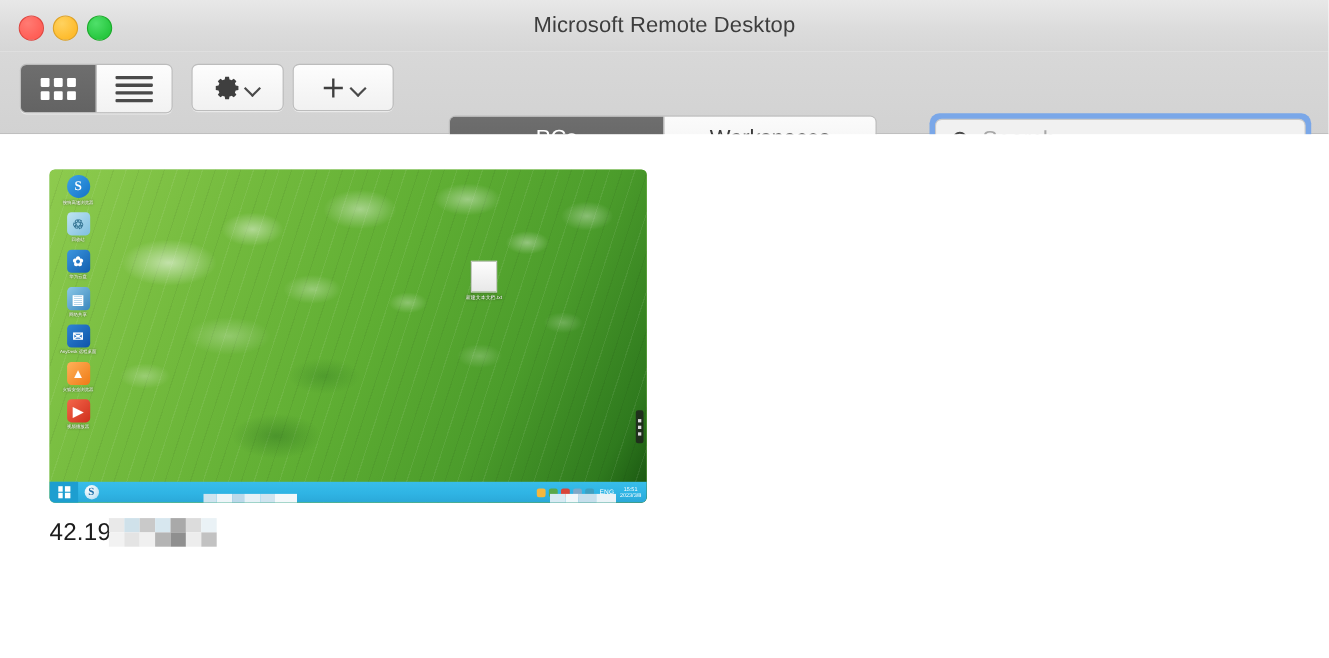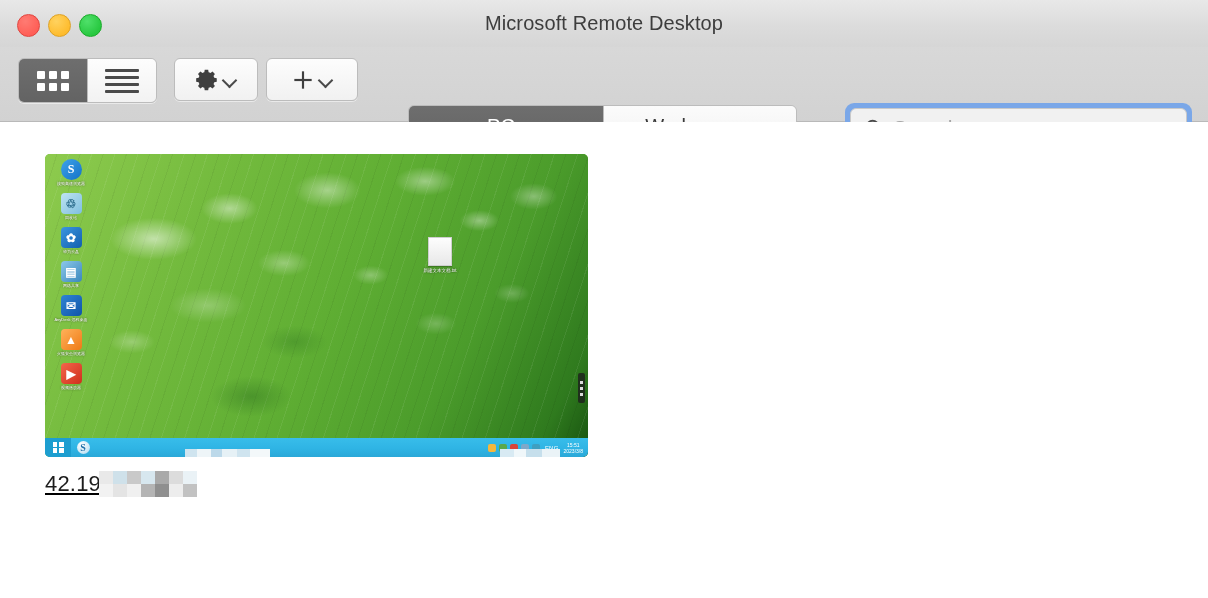--- a/index.html
+++ b/index.html
@@ -375,21 +375,20 @@
     display: flex;
   }
   .mosaic-strip i { display: block; height: 100%; }
 
   
   .tile-caption { margin-top: 14px; }
   .pc-name-row {
     display: flex;
     align-items: flex-end;
     height: 26px;
-    text-decoration: underline;
   }
   .pc-name {
     font-size: 22px;
     color: #1c1c1c;
     letter-spacing: 0.2px;
   }
   .redaction {
     display: inline-grid;
     grid-template-columns: repeat(7, 14px);
     grid-template-rows: repeat(2, 13px);

